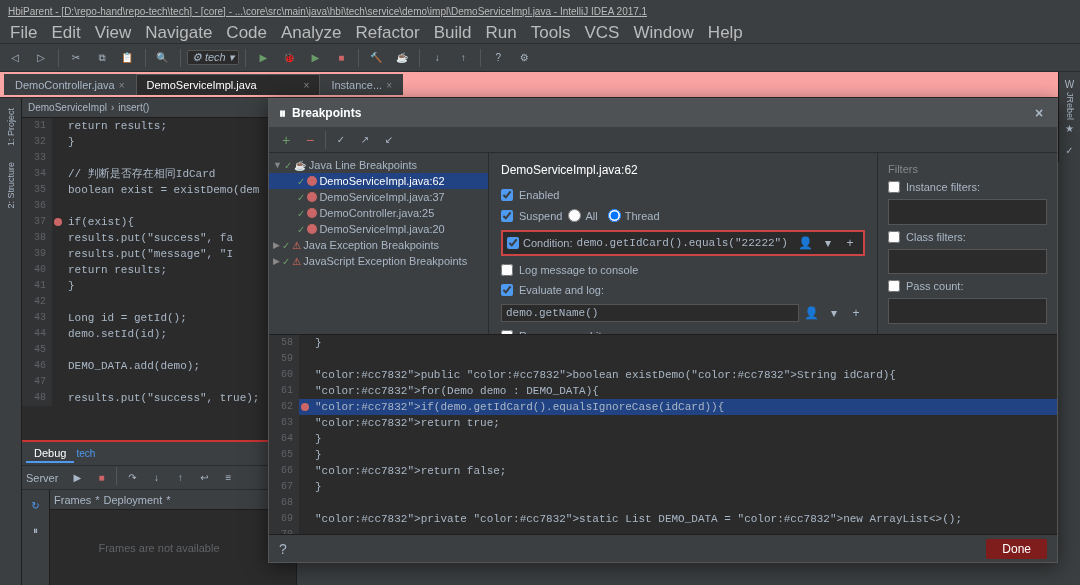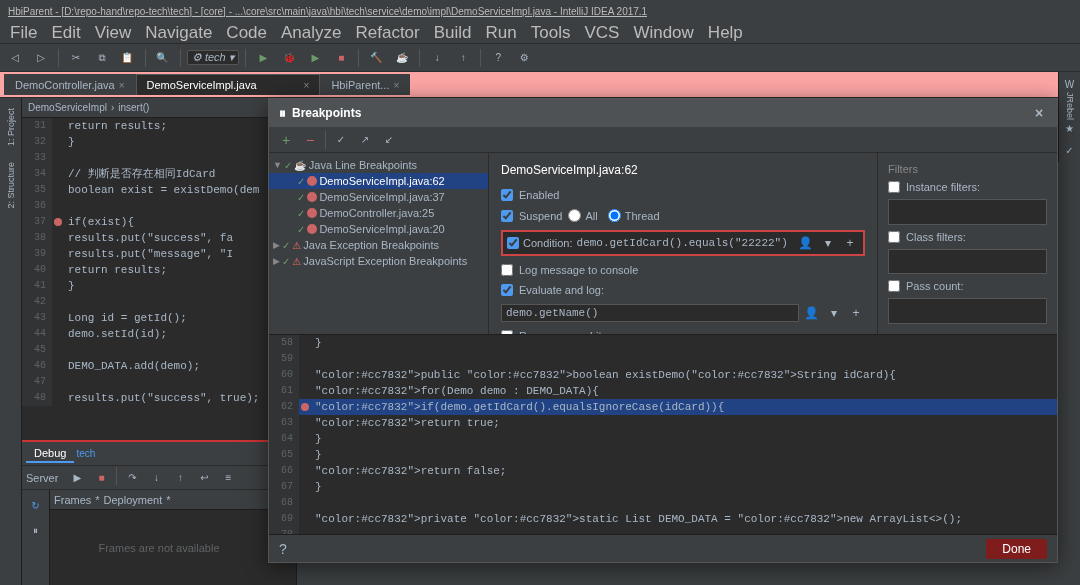--- a/index.html
+++ b/index.html
@@ -478,21 +478,21 @@
 <div class="tab-bar">
   <div class="tab">
     <span>DemoController.java</span>
     <span class="tab-close">×</span>
   </div>
   <div class="tab active">
     <span>DemoServiceImpl.java</span>
     <span class="tab-close">×</span>
   </div>
   <div class="tab">
-    <span>HbiParent...</span>
+    <span>Instance...</span>
     <span class="tab-close">×</span>
   </div>
 </div>
 
 <div class="main-layout">
 
   <div style="width:22px; background:#3c3f41; display:flex; flex-direction:column; align-items:center; padding-top:4px; gap:4px; border-right:1px solid #1e1e1e;">
     <div style="font-size:9px; color:#a9b7c6; writing-mode:vertical-rl; transform:rotate(180deg); padding:6px 0;">1: Project</div>
     <div style="font-size:9px; color:#a9b7c6; writing-mode:vertical-rl; transform:rotate(180deg); padding:6px 0;">2: Structure</div>
   </div>

